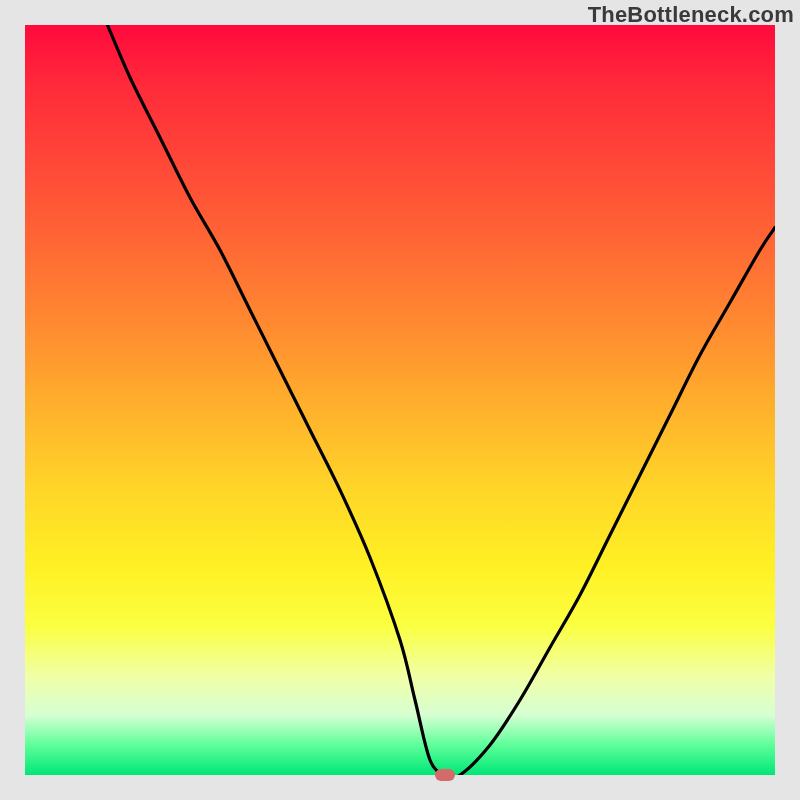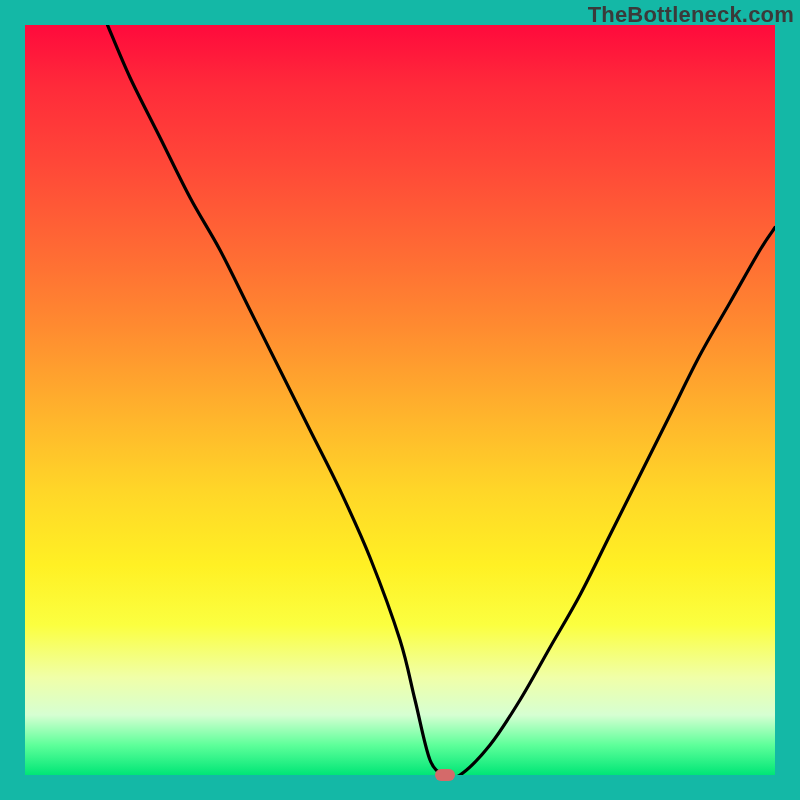--- a/index.html
+++ b/index.html
@@ -8,21 +8,21 @@
     width: 800px;
     height: 800px;
     background: #000;
     overflow: hidden;
     font-family: Arial, Helvetica, sans-serif;
   }
   .frame {
     position: relative;
     width: 800px;
     height: 800px;
-    background: #14b8a6;
+    background: #e5e5e5;
   }
   .plot-area {
     position: absolute;
     left: 25px;
     top: 25px;
     width: 750px;
     height: 750px;
     background: linear-gradient(
       to bottom,
       #ff0a3c 0%,

